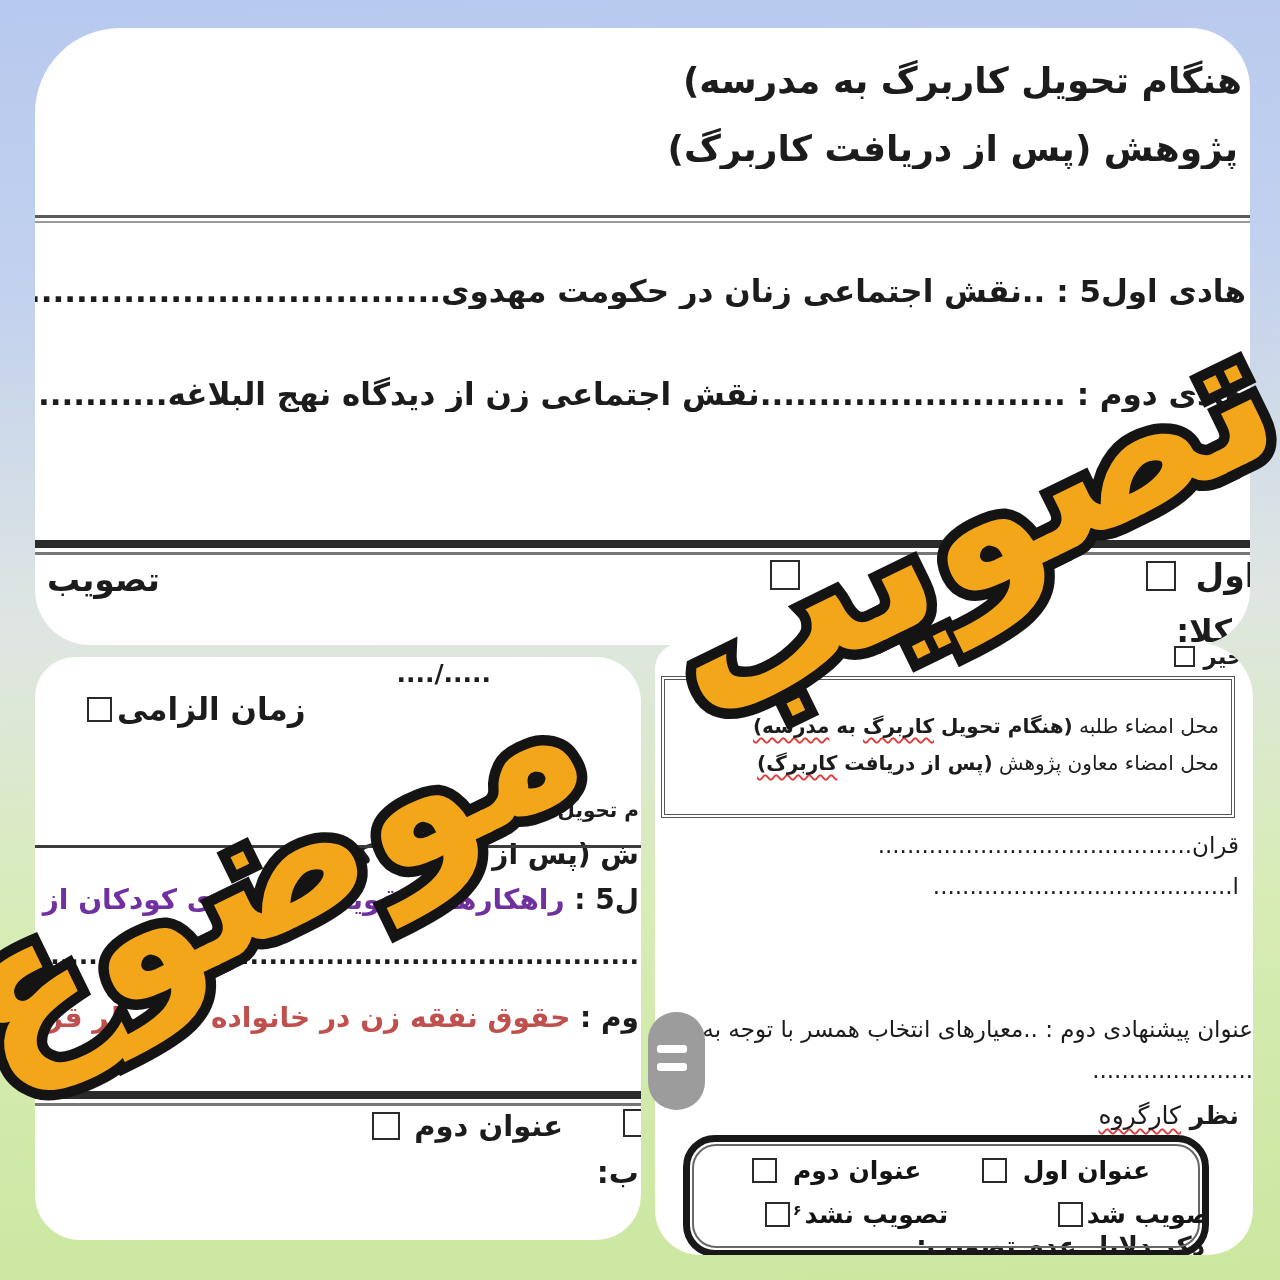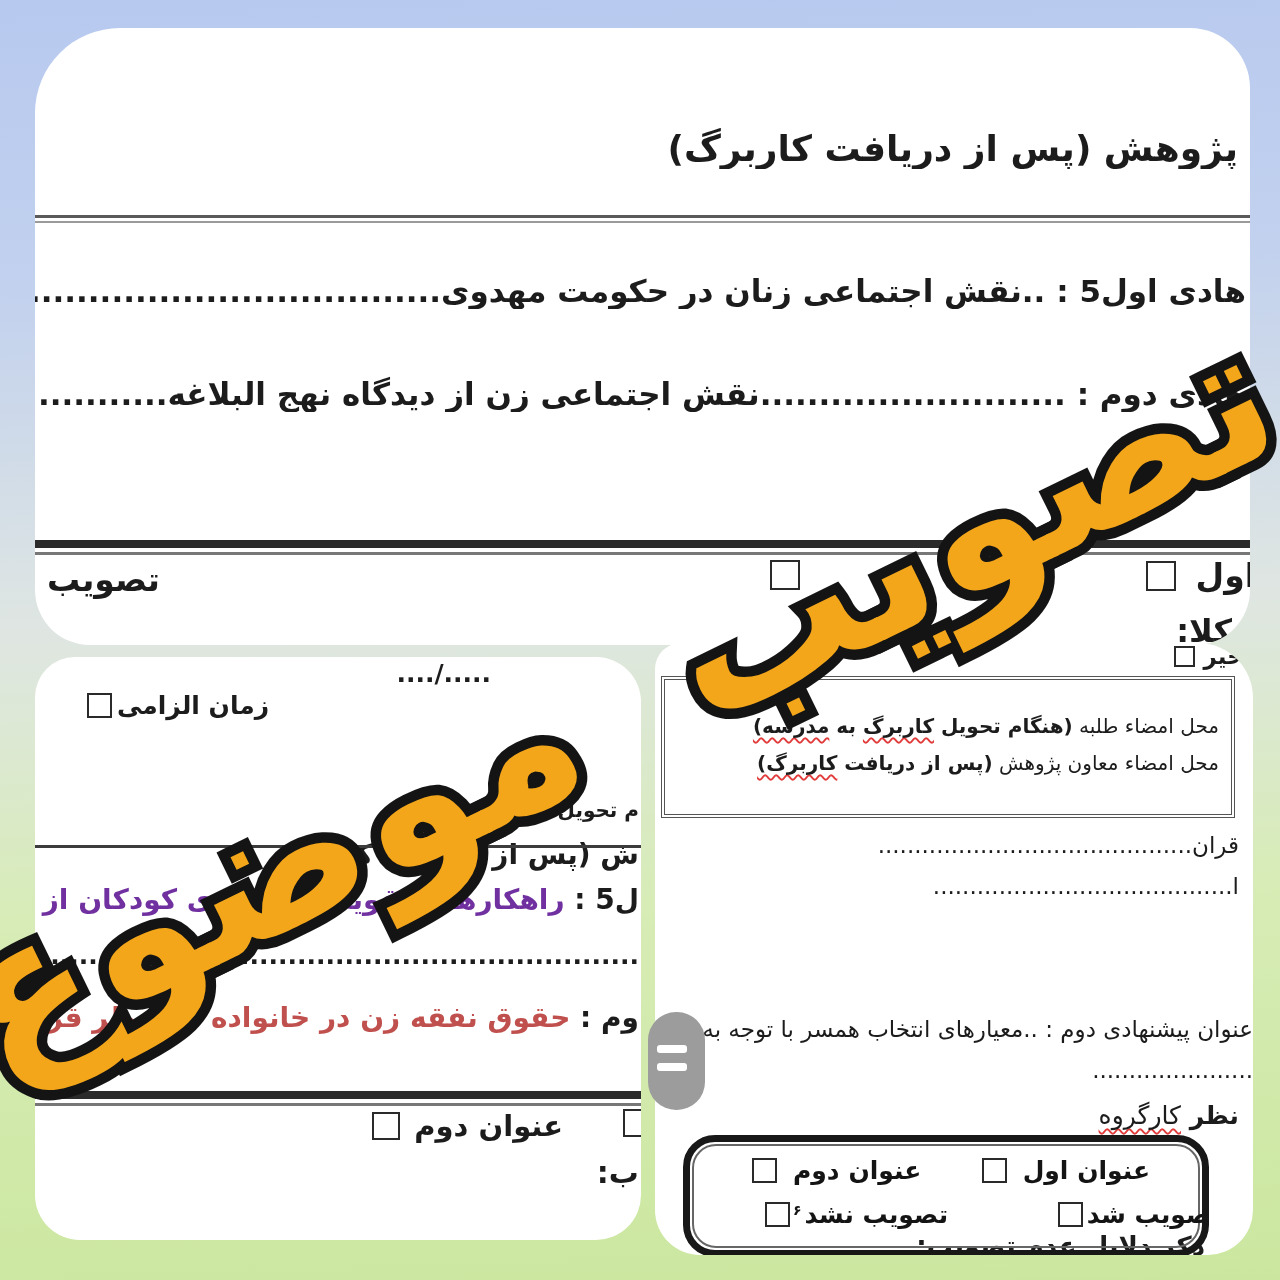--- a/index.html
+++ b/index.html
@@ -44,20 +44,21 @@
     text-align:center;transform:rotate(-26deg);z-index:10;direction:rtl;
     font-size:190px;font-weight:bold;white-space:nowrap;
     color:#f4a61a;-webkit-text-stroke:21px #141414;paint-order:stroke fill;
     word-spacing:55px;letter-spacing:2px;pointer-events:none;
   }
 </style>
 </head>
 <body>
 
 <div class="doc" id="doc-top">
+  <div class="tline" style="top:32px;right:8px;font-size:36px;">هنگام تحویل کاربرگ به مدرسه)</div>
   <div class="tline" style="top:100px;right:12px;font-size:36px;">پژوهش (پس از دریافت کاربرگ)</div>
   <div class="rule-double-light" style="top:187px;"></div>
 
   <div class="tline" style="top:245px;left:0;right:4px;font-size:31px;">هادی اول5 :  ..نقش اجتماعی زنان در حکومت مهدوی.....................................................................</div>
   <div class="tline" style="top:348px;left:0;right:4px;font-size:31px;">هادی دوم :  ..........................نقش اجتماعی زن از دیدگاه نهج البلاغه........................................</div>
 
   <div class="rule-double-heavy" style="top:512px;"></div>
 
   <div class="tline" style="top:532px;left:12px;font-size:33px;overflow:visible;">تصویب</div>
   <span class="cb cb26 abs" style="left:735px;top:532px;"></span>
@@ -65,21 +66,21 @@
     <span class="cb cb26"></span>
     <span class="b rtl" style="font-size:33px;">اول</span>
   </div>
   <div class="tline" style="top:584px;right:18px;font-size:32px;">کلا:</div>
 </div>
 
 <div class="doc" id="doc-left">
   <div class="tline" style="top:2px;right:150px;font-size:25px;">...../....</div>
   <div class="row" style="left:52px;top:34px;gap:5px;">
     <span class="cb cb22"></span>
-    <span class="b rtl" style="font-size:25px;">زمان الزامی</span>
+    <span class="b rtl" style="font-size:31px;">زمان الزامی</span>
   </div>
 
   <div class="tline sp" style="top:116px;right:2px;font-size:20px;">م تحویل کاربر</div>
   <div class="tline sp" style="top:156px;right:2px;font-size:28px;">ش (پس از دریافت کارب</div>
 
   <div class="rule-single" style="top:188px;"></div>
 
   <div class="tline" style="top:226px;left:0;right:2px;font-size:28px;">
     <span>ل5 : </span><span class="purple">راهکارهای تقویت خداباوری کودکان از منظر اسلام (۳تا ۱۰</span>
   </div>

